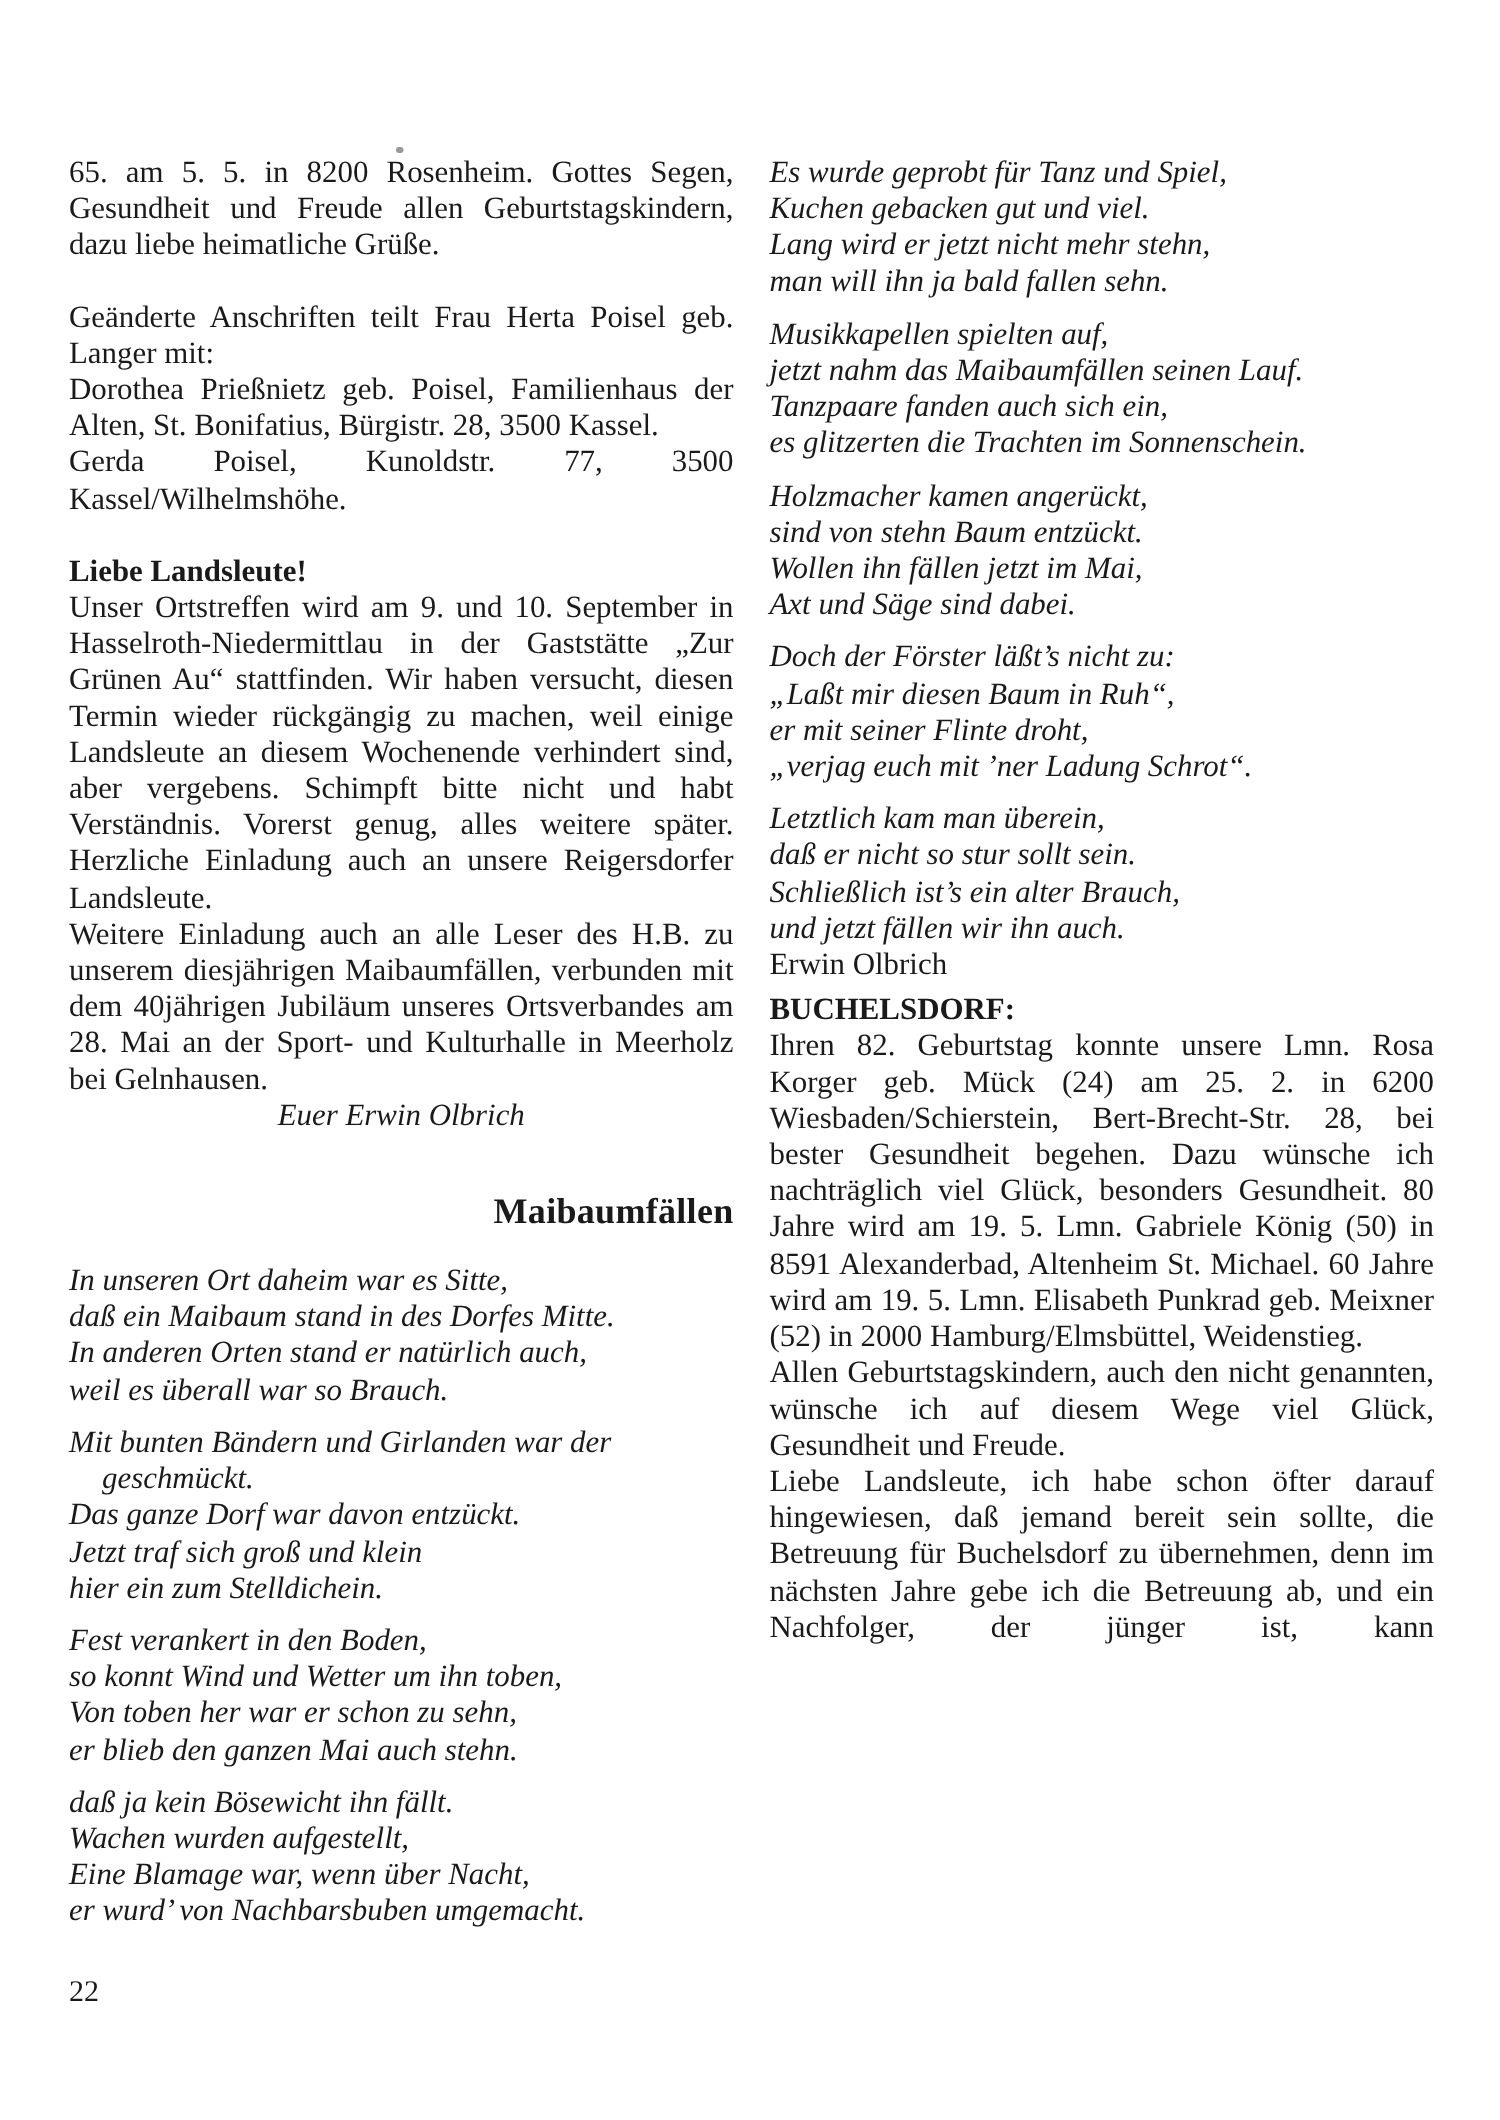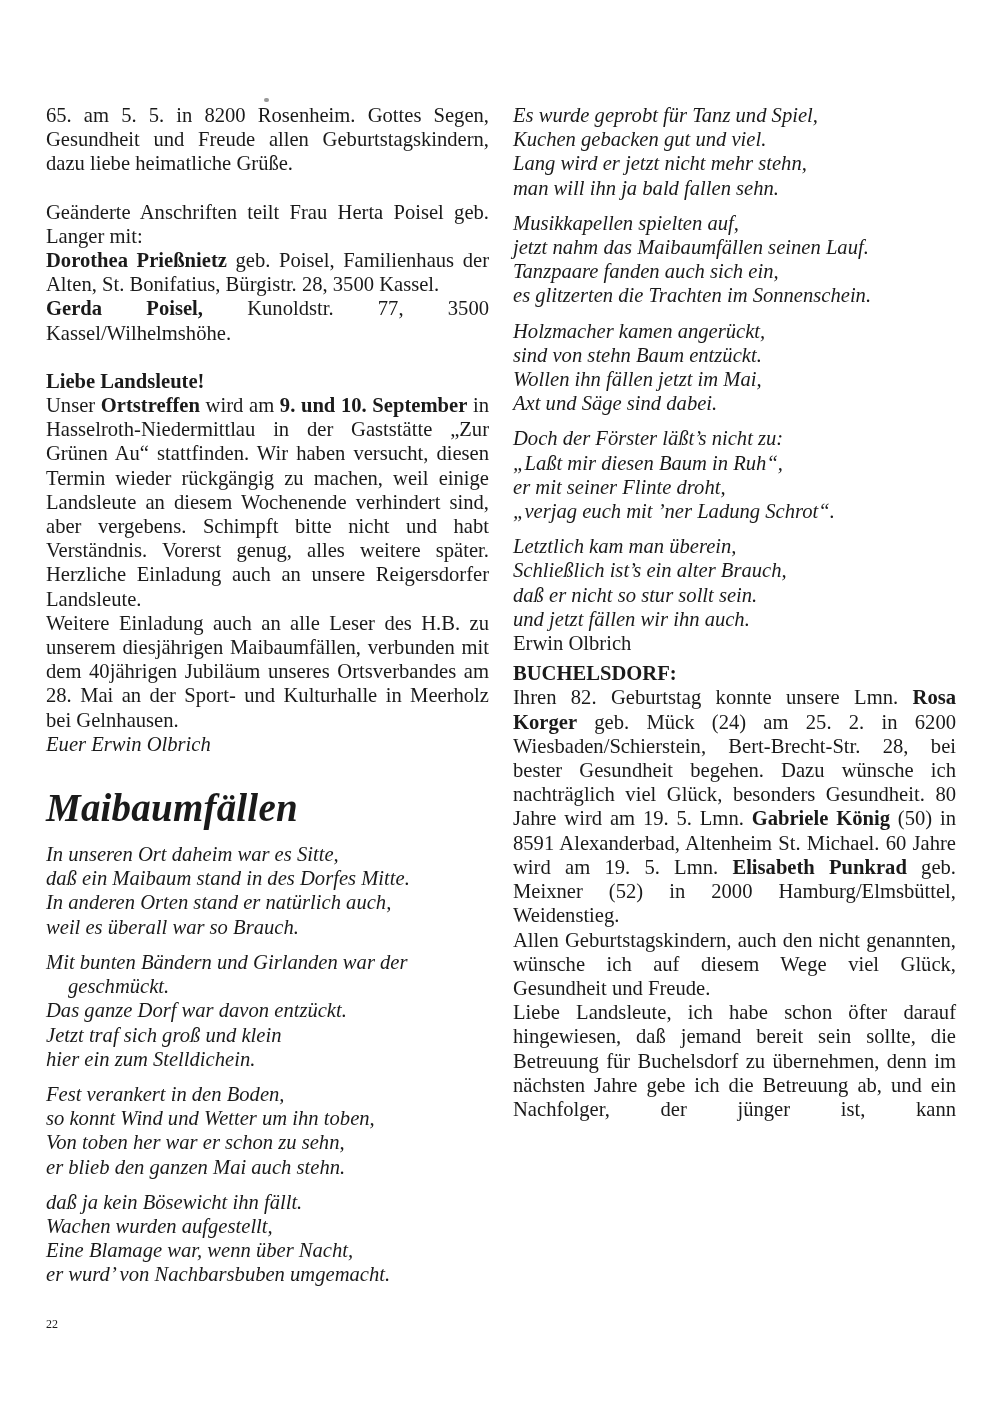--- a/index.html
+++ b/index.html
@@ -4,30 +4,30 @@
   <style>
     html, body { margin: 0; padding: 0; background: #ffffff; }
     body { width: 1000px; height: 1413px; position: relative; overflow: hidden;
       font-family: "Liberation Serif", "DejaVu Serif", serif; color: #1a1a1a; }
     .col { position: absolute; top: 103px; width: 443px; font-size: 20.6px; line-height: 24.2px; }
     .col-left { left: 46px; }
     .col-right { left: 513px; }
     .para { margin: 0; text-align: justify; }
     .para.last-left { text-align-last: left; }
     .gap { height: 24px; }
-    b { font-weight: bold; }
-    .sig { text-align: left; font-style: italic; margin: 0; }
+    b { font-weight: normal; }
+    .sig { text-align: center; font-style: italic; margin: 0; }
     .sig-plain { text-align: left; margin: 0; }
-    .poem-title { text-align: left; font-style: italic; font-size: 39px; line-height: 36px;
+    .poem-title { text-align: right; font-size: 24px; line-height: 36px;
       margin: 34px 0 16px 0; letter-spacing: 0.2px; }
     .stanza { margin: 0 0 11px 0; font-style: italic; }
     .stanza .line { display: block; white-space: nowrap; }
     .stanza .line.indent { padding-left: 22px; }
     .heading { font-weight: bold; margin: 0; }
-    .page-number { position: absolute; left: 46px; top: 1317px; font-size: 12px; }
+    .page-number { position: absolute; left: 46px; top: 1317px; font-size: 20px; }
     .speck { position: absolute; left: 264px; top: 98px; width: 5px; height: 4px; background: #999; border-radius: 2px; }
   </style>
 </head>
 <body>
 
 <div class="speck"></div>
 
 <div class="col col-left">
   <p class="para last-left">65. am 5. 5. in 8200 Rosenheim. Gottes Segen, Gesundheit und Freude allen Geburtstagskindern, dazu liebe heimatliche Grüße.</p>
   <div class="gap"></div>
@@ -89,22 +89,22 @@
     <span class="line">Axt und Säge sind dabei.</span>
   </div>
   <div class="stanza">
     <span class="line">Doch der Förster läßt’s nicht zu:</span>
     <span class="line">„Laßt mir diesen Baum in Ruh“,</span>
     <span class="line">er mit seiner Flinte droht,</span>
     <span class="line">„verjag euch mit ’ner Ladung Schrot“.</span>
   </div>
   <div class="stanza" style="margin-bottom:0">
     <span class="line">Letztlich kam man überein,</span>
+    <span class="line">daß er nicht so stur sollt sein.</span>
     <span class="line">Schließlich ist’s ein alter Brauch,</span>
-    <span class="line">daß er nicht so stur sollt sein.</span>
     <span class="line">und jetzt fällen wir ihn auch.</span>
   </div>
   <p class="sig-plain">Erwin Olbrich</p>
 
   <p class="heading" style="margin-top:6px">BUCHELSDORF:</p>
   <p class="para last-left"><span>Ihren 82. Geburtstag konnte unsere Lmn. </span><b>Rosa Korger</b><span> geb. Mück (24) am 25. 2. in 6200 Wiesbaden/Schierstein, Bert-Brecht-Str. 28, bei bester Gesundheit begehen. Dazu wünsche ich nachträglich viel Glück, besonders Gesundheit. 80 Jahre wird am 19. 5. Lmn. </span><b>Gabriele König</b><span> (50) in 8591 Alexanderbad, Altenheim St. Michael. 60 Jahre wird am 19. 5. Lmn. </span><b>Elisabeth Punkrad</b><span> geb. Meixner (52) in 2000 Hamburg/Elmsbüttel, Weidenstieg.</span></p>
   <p class="para last-left">Allen Geburtstagskindern, auch den nicht genannten, wünsche ich auf diesem Wege viel Glück, Gesundheit und Freude.</p>
   <p class="para" style="text-align-last: justify;">Liebe Landsleute, ich habe schon öfter darauf hingewiesen, daß jemand bereit sein sollte, die Betreuung für Buchelsdorf zu übernehmen, denn im nächsten Jahre gebe ich die Betreuung ab, und ein Nachfolger, der jünger ist, kann</p>
 </div>
 

